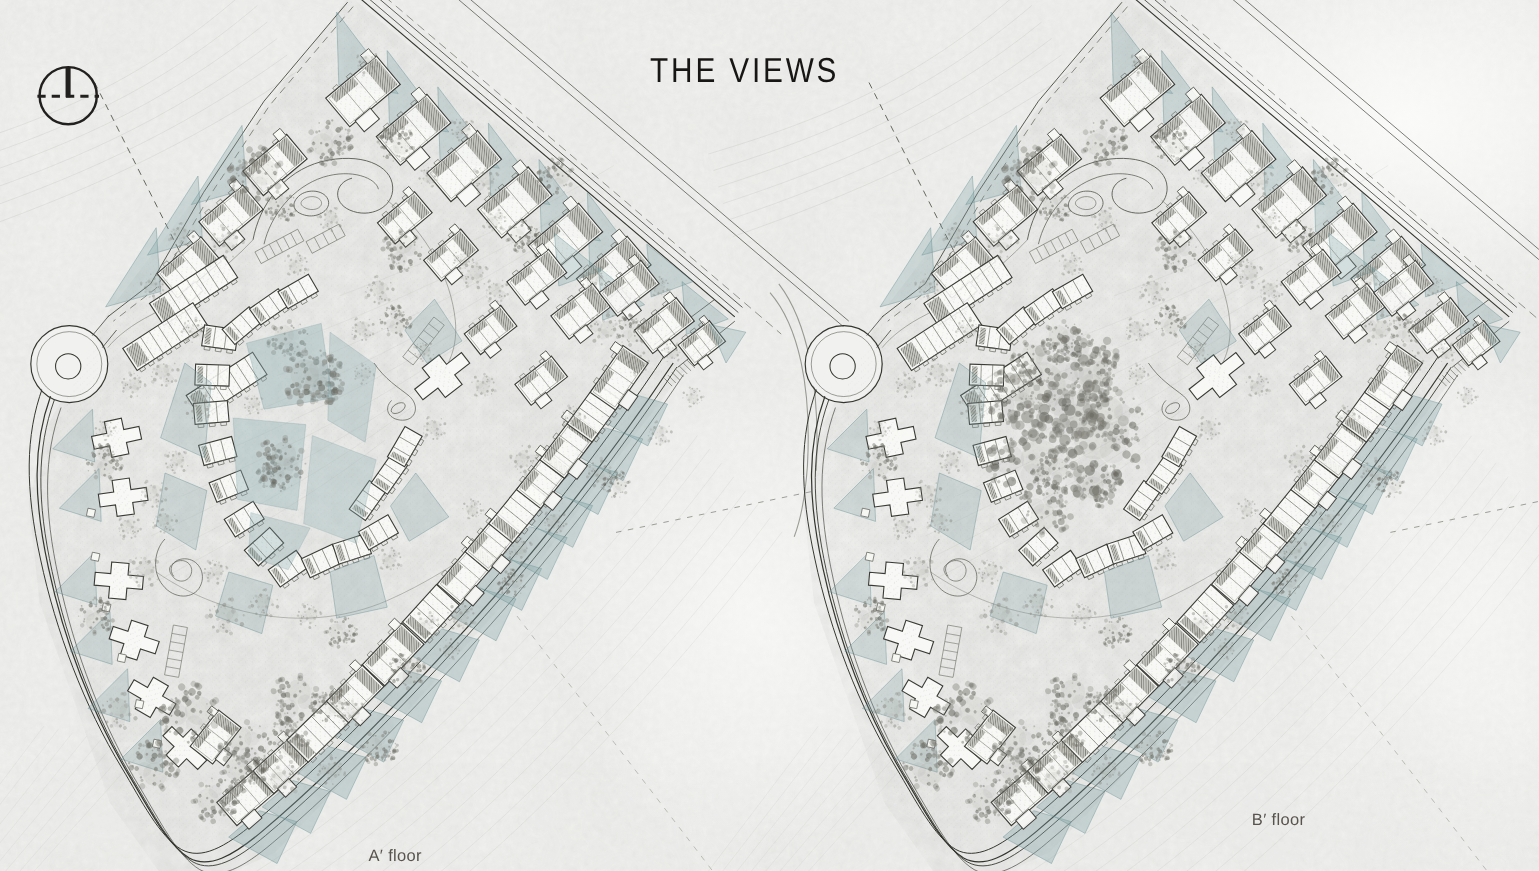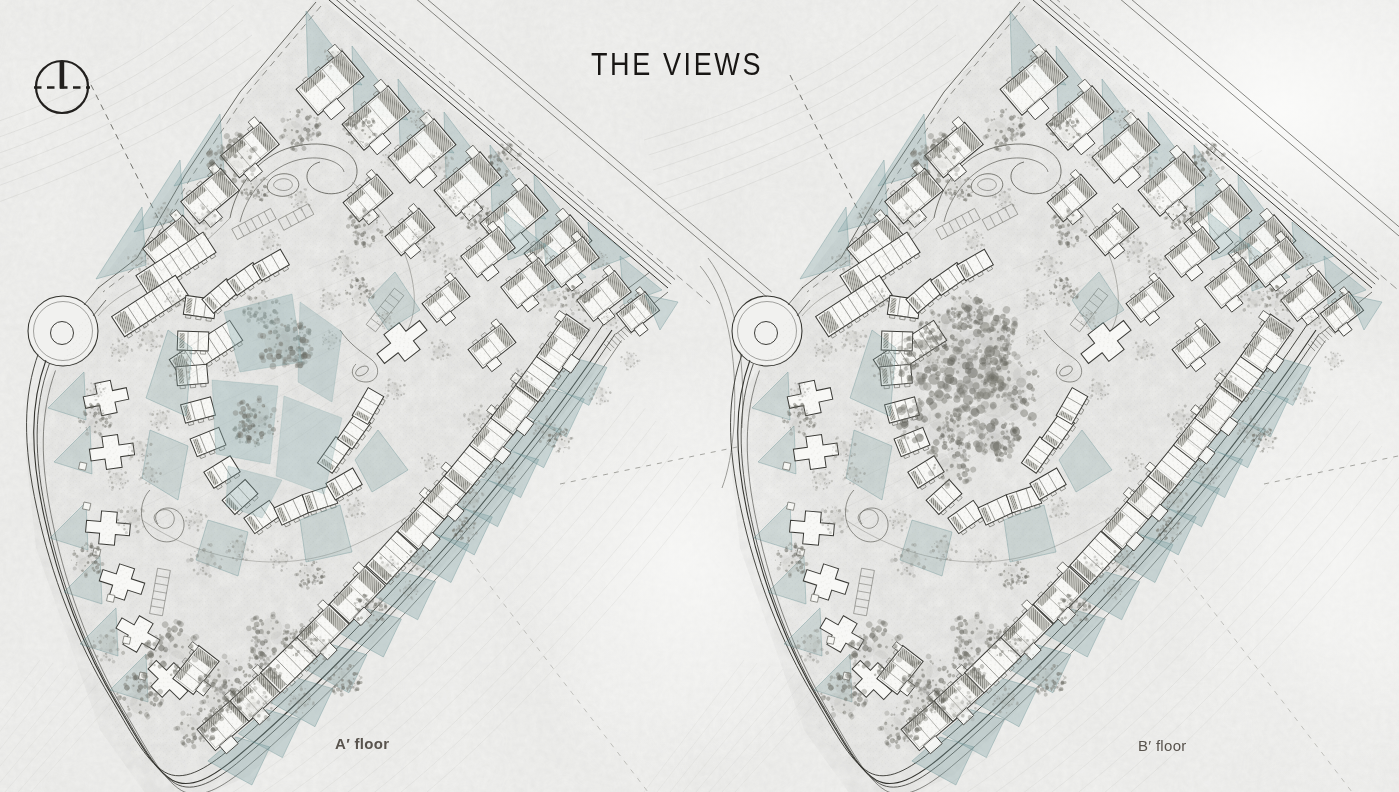--- a/index.html
+++ b/index.html
@@ -1324,15 +1324,15 @@
 
 <g>
         <circle cx="62" cy="87" r="26" fill="none" stroke="#22201e" stroke-width="2.2"></circle>
         <rect x="59.6" y="61.5" width="4.6" height="27" fill="#22201e"></rect>
         <line x1="34" y1="87.5" x2="90" y2="87.5" stroke="#22201e" stroke-width="2.6" stroke-dasharray="7.5 5.5"></line>
       </g>
 
 <text x="591" y="74.5" font-family="Liberation Sans,sans-serif" font-size="31.5" letter-spacing="3" textLength="172" lengthAdjust="spacingAndGlyphs" fill="#181614">THE VIEWS</text>
 </svg>
 
-<div class="fl" style="left:335px;top:735px;font-weight:bold;">A′ floor</div>
+<div class="fl" style="left:335px;top:770px;">A′ floor</div>
 
 <div class="fl" style="left:1138px;top:737px;">B′ floor</div>
 </div>
 </body></html>

